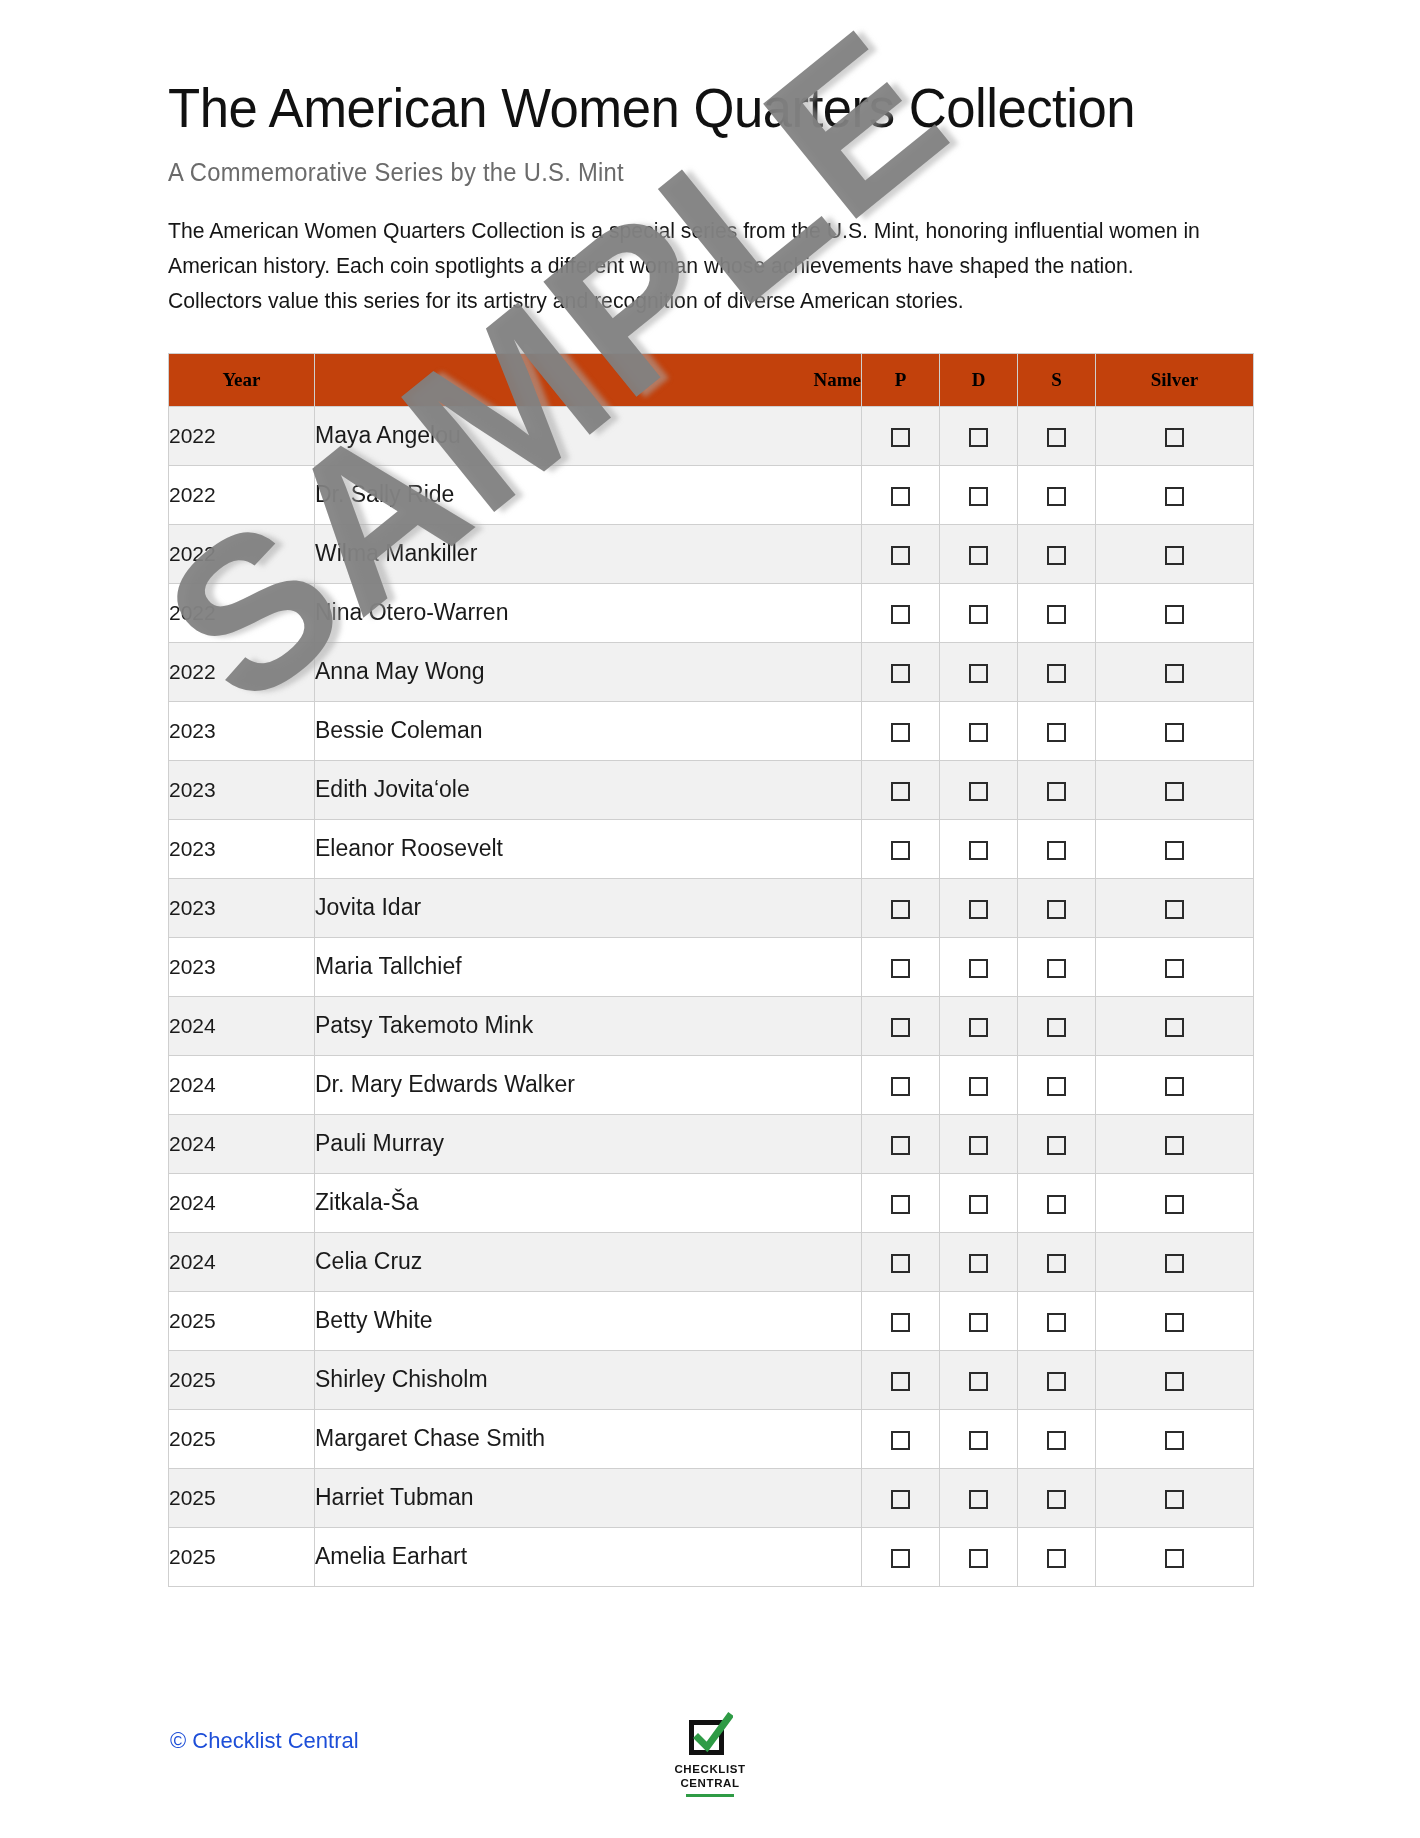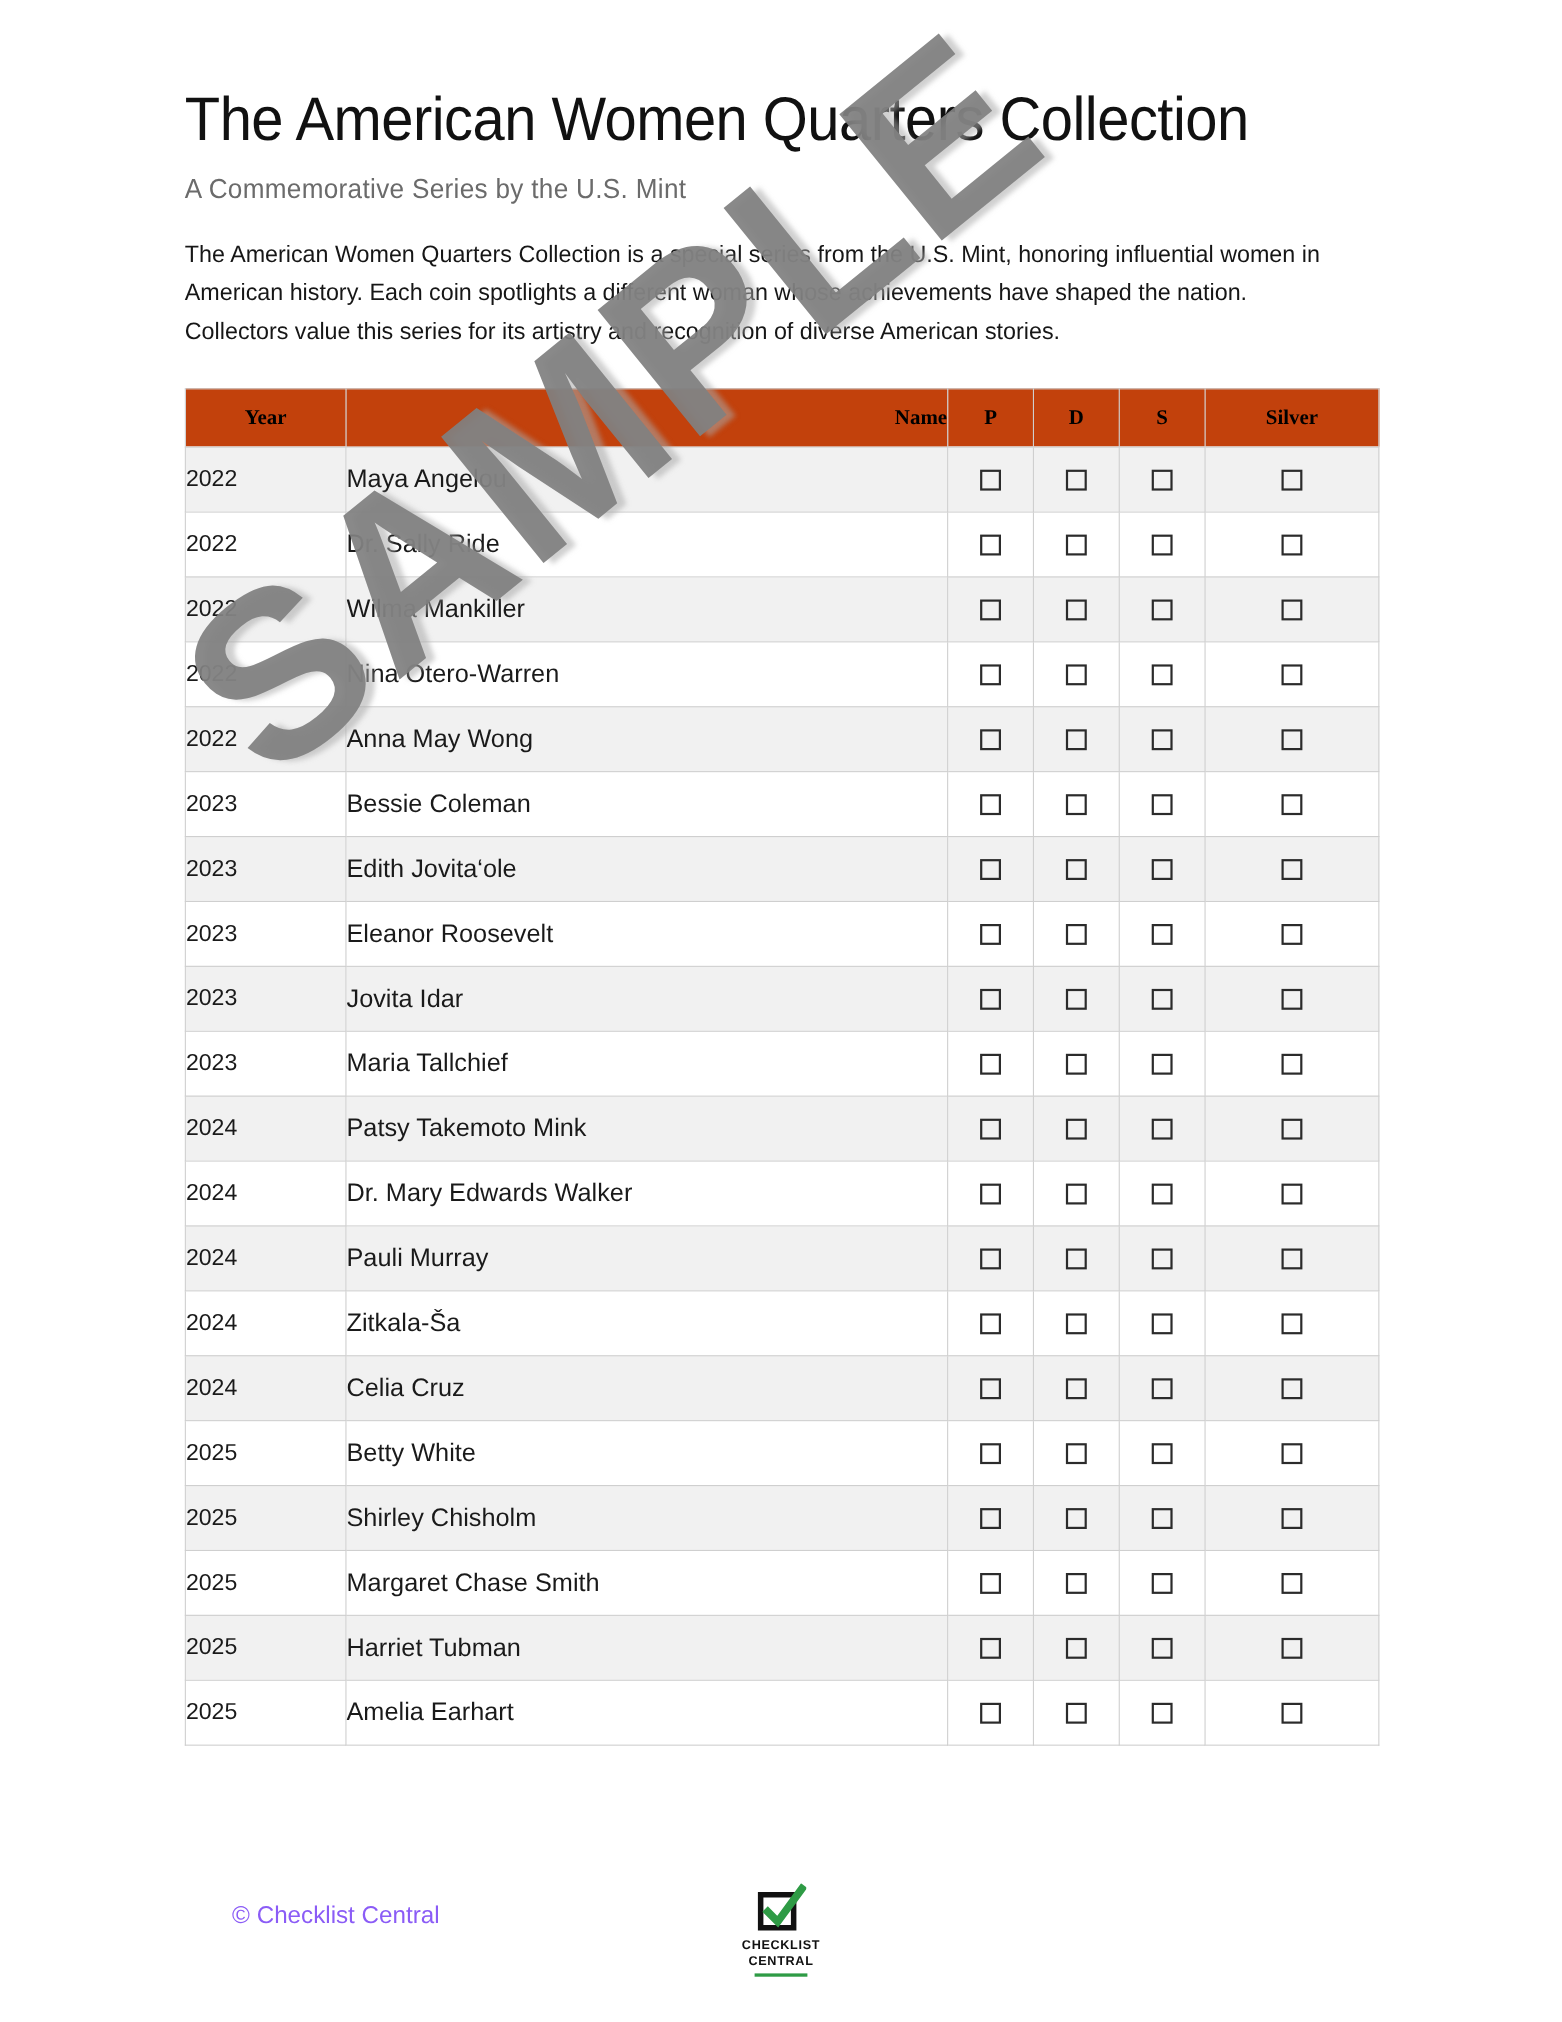--- a/index.html
+++ b/index.html
@@ -156,22 +156,21 @@
     bottom: 0;
     width: 1420px;
     height: 150px;
     z-index: 50;
   }
   .footer-copyright {
     position: absolute;
     left: 170px;
     top: 40px;
     font-size: 22px;
-    color: #8b5cf6;
-    margin-left: 41px;
+    color: #1d4ed8;
   }
   .footer-logo {
     position: absolute;
     left: 50%;
     transform: translateX(-50%);
     top: 24px;
     width: 120px;
     text-align: center;
   }
   .logo-mark {

